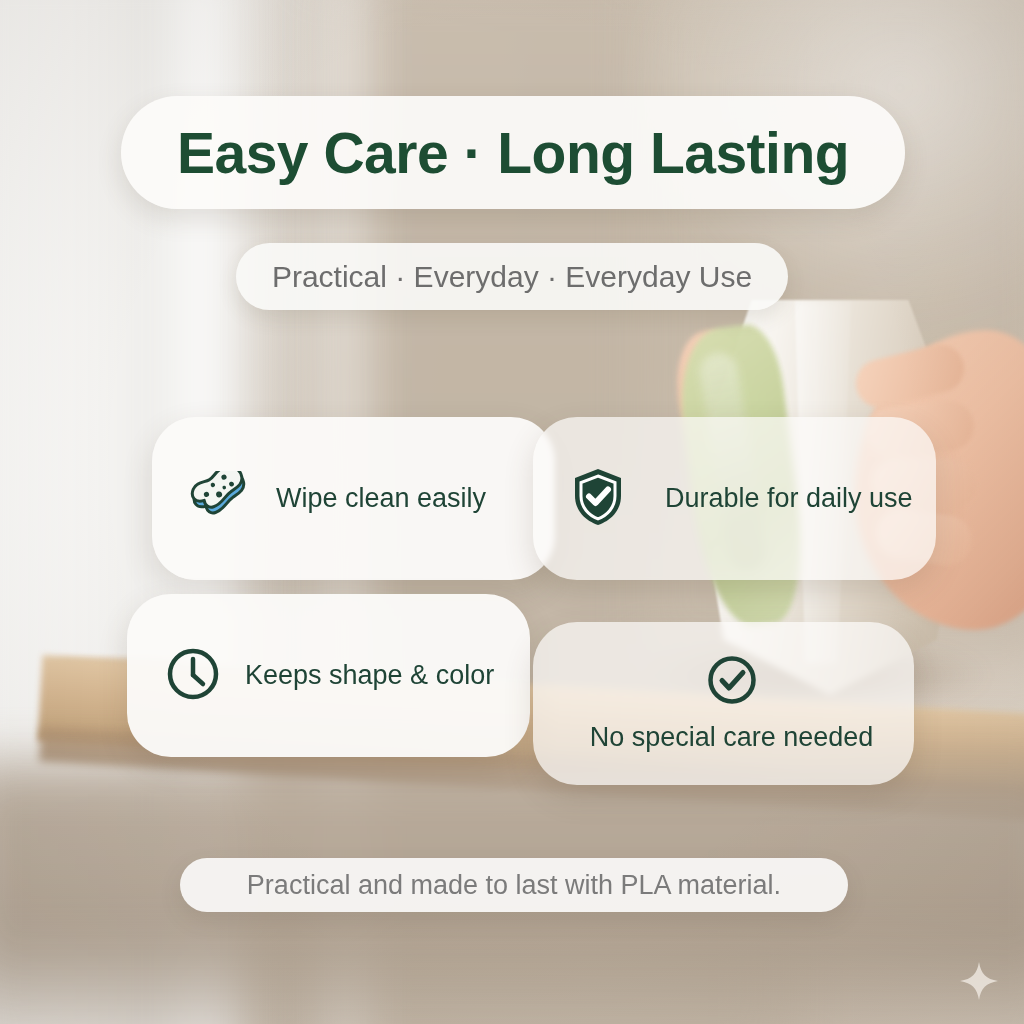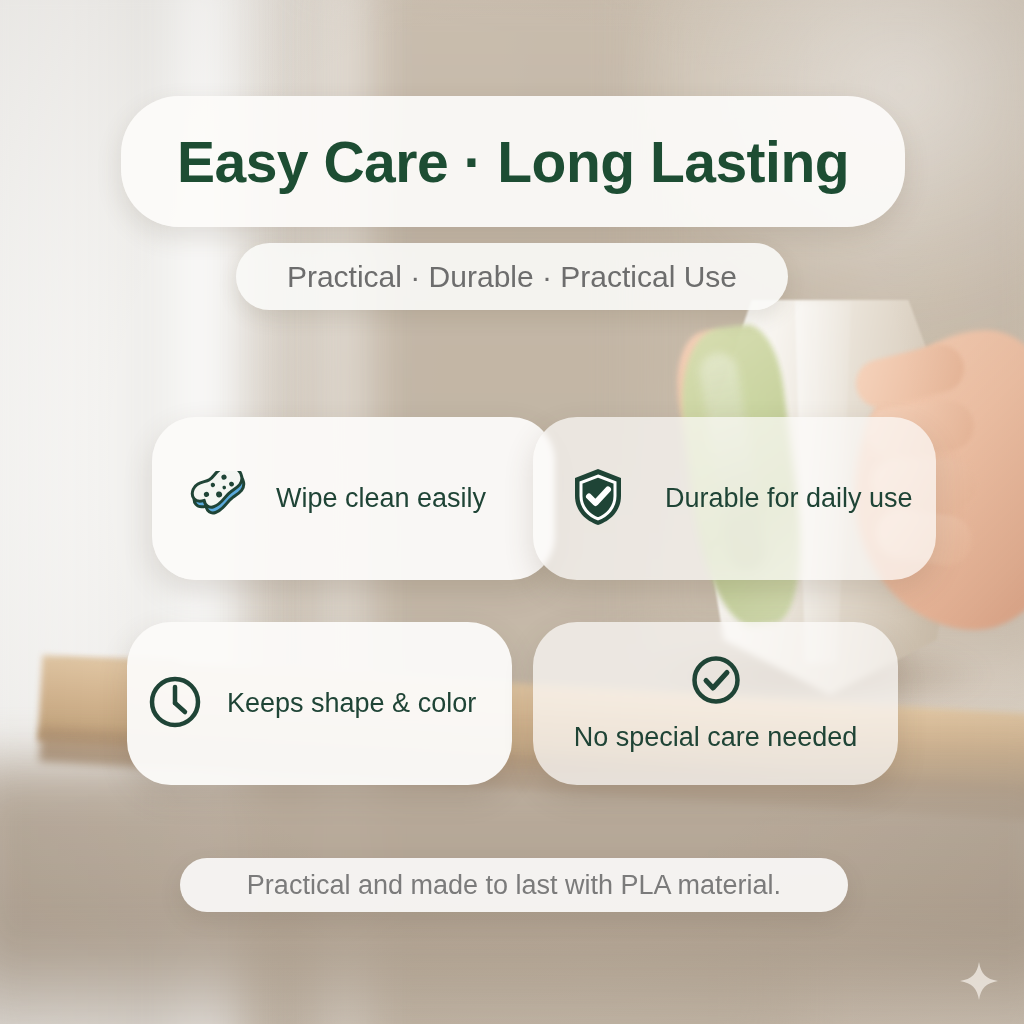--- a/index.html
+++ b/index.html
@@ -133,21 +133,21 @@
   }
   .vignette{
     position:absolute;inset:0;
     background:radial-gradient(ellipse at 50% 45%, rgba(0,0,0,0) 55%, rgba(90,76,60,.13) 100%);
   }
 
   
   .ui{position:absolute;inset:0;}
 
   .pill-title{
-    position:absolute;left:121px;top:96px;width:784px;height:131px;
+    position:absolute;left:121px;top:96px;width:784px;height:113px;
     background:rgba(252,251,249,.93);
     border-radius:58px;
     box-shadow:0 10px 26px rgba(86,70,52,.14);
     display:flex;align-items:center;justify-content:center;
   }
   .pill-title .txt{
     font-size:57px;font-weight:bold;letter-spacing:-.5px;
     color:#1d4d33;white-space:nowrap;
   }
 
@@ -163,23 +163,23 @@
   .card{
     position:absolute;border-radius:44px;
     box-shadow:0 12px 30px rgba(86,70,52,.16);
     display:flex;align-items:center;
   }
   .card-solid{background:rgba(251,250,248,.96);}
   .card-glass{background:rgba(252,251,249,.70);backdrop-filter:blur(3px);}
 
   .card-1{left:127px;top:417px;width:365px;height:163px;padding-left:38px;gap:24px;margin-left:25px;}
   .card-2{left:533px;top:417px;width:365px;height:163px;padding-left:38px;gap:40px;}
-  .card-3{left:127px;top:622px;width:365px;height:163px;padding-left:20px;gap:24px;}
+  .card-3{left:127px;top:594px;width:365px;height:163px;padding-left:38px;gap:24px;}
   .card-4{left:533px;top:622px;width:365px;height:163px;
-          flex-direction:column;justify-content:center;gap:12px;padding-left:0;}
+          flex-direction:column;justify-content:center;gap:12px;padding-left:16px;}
 
   .card .label{font-size:27px;color:#1f4436;white-space:nowrap;}
   .card-4 .label{font-size:27px;}
 
   .icon{flex:0 0 auto;display:block;}
 
   .pill-foot{
     position:absolute;left:180px;top:858px;width:668px;height:54px;
     background:rgba(250,249,247,.92);
     border-radius:35px;
@@ -223,21 +223,21 @@
     <div class="vignette"></div>
   </div>
 
   <div class="ui">
 
     <div class="pill-title">
       <span class="txt">Easy Care · Long Lasting</span>
     </div>
 
     <div class="pill-sub">
-      <span class="txt">Practical · Durable · Practical Use</span>
+      <span class="txt">Practical · Everyday · Everyday Use</span>
     </div>
 
     <div class="card card-solid card-1">
       <span class="icon">
         <svg width="62" height="52" viewBox="0 0 62 52">
           <g transform="rotate(-18 31 26)">
             <path d="M14 30 C4 30 2 22 7 16 C12 10 20 13 25 12 C31 11 34 5 42 5
                      C52 5 58 11 57 19 C56 27 48 28 42 30 C35 32 30 39 21 39
                      C16 39 13 35 14 30 Z" fill="#5aa9dc" stroke="#1f4436" stroke-width="3" stroke-linejoin="round"></path>
             <path d="M14 24 C4 24 2 16 7 10 C12 4 20 7 25 6 C31 5 34 -1 42 -1

